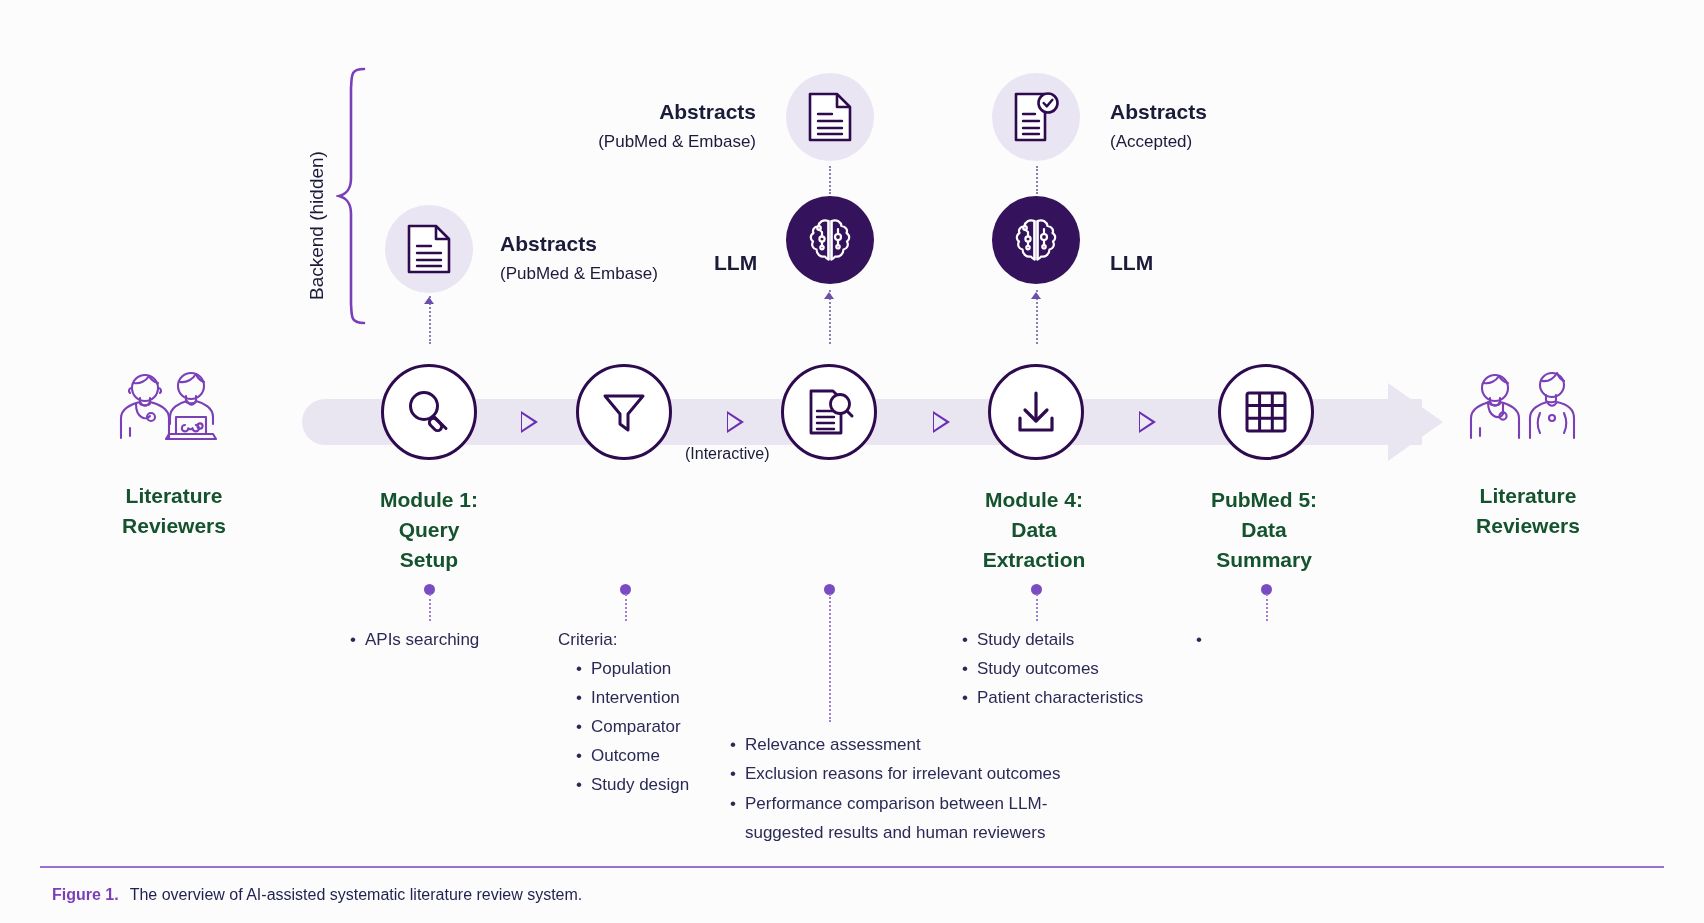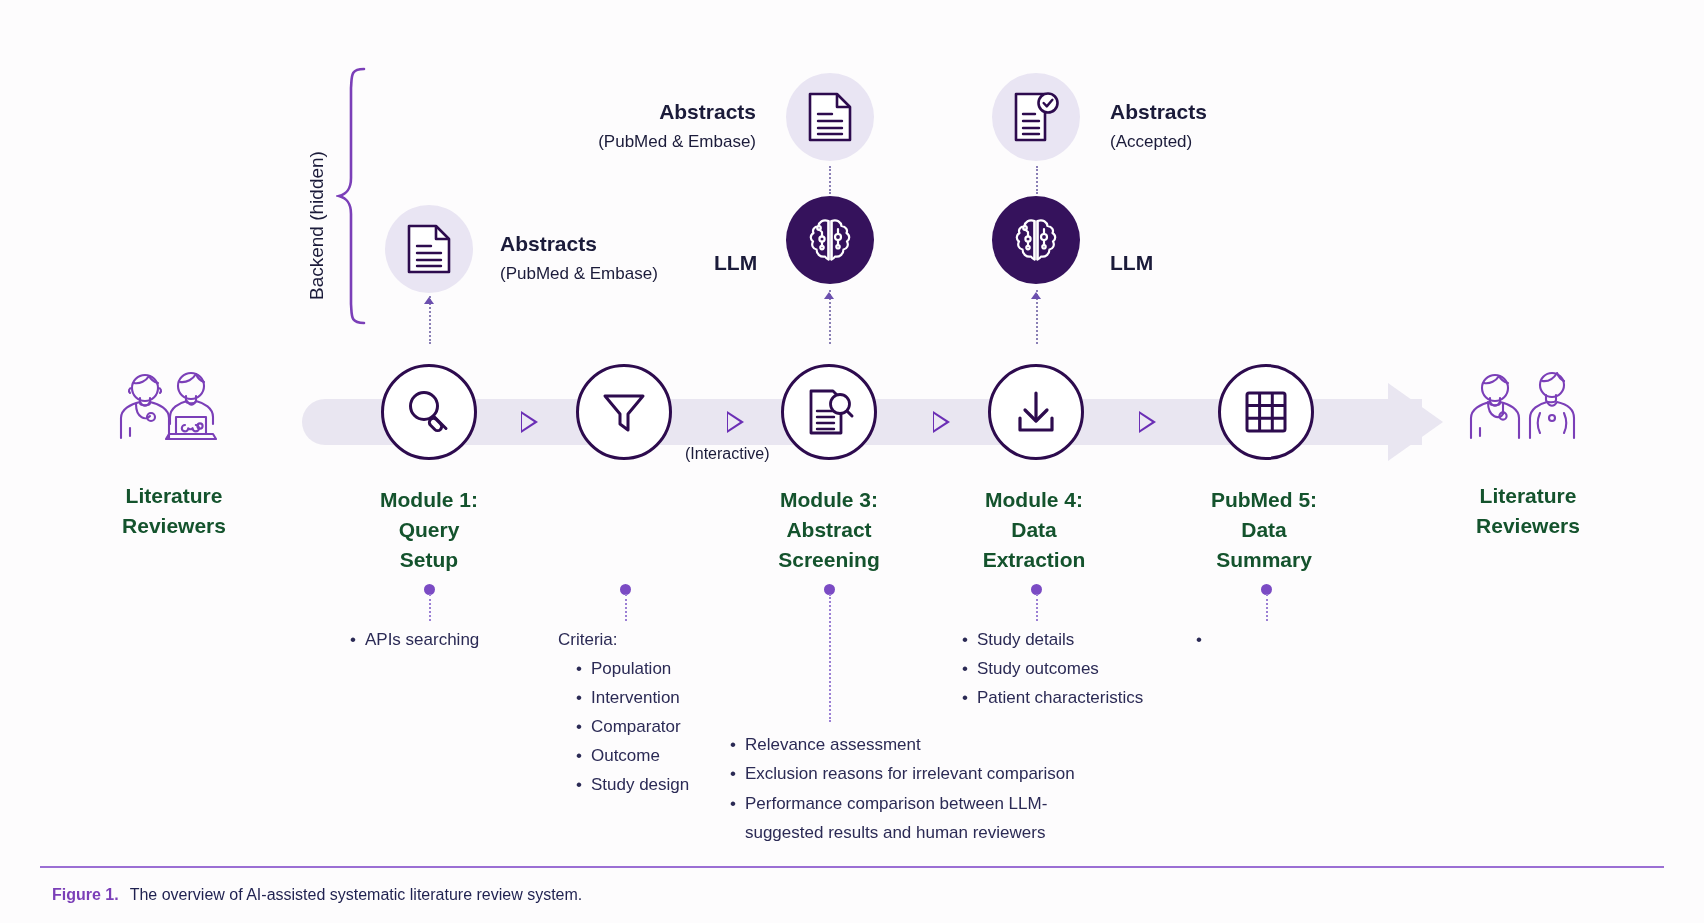--- a/index.html
+++ b/index.html
@@ -338,35 +338,30 @@
       <g stroke="#2d0b4e" stroke-width="2.4" stroke-linecap="round">
         <line x1="14" y1="25" x2="31" y2="25"></line>
         <line x1="14" y1="31" x2="31" y2="31"></line>
         <line x1="14" y1="37" x2="31" y2="37"></line>
         <line x1="14" y1="43" x2="31" y2="43"></line>
       </g>
       <circle cx="37" cy="18" r="9.5" fill="#fff" stroke="#2d0b4e" stroke-width="2.8"></circle>
       <path d="M44 25 L49 30" stroke="#2d0b4e" stroke-width="3" stroke-linecap="round"></path>
     </svg>
   </div>
-  <div class="abs ttl" style="left:737px;top:485px;width:184px;">
-    <div>Module 3:</div>
-    <div>Abstract</div>
-    <div>Screening</div>
-  </div>
   <div class="leader-dot" style="left:824px;top:584px;"></div>
   <div class="vdot-p" style="left:829px;top:594px;height:128px;"></div>
   <div class="abs bullets" style="left:730px;top:730px;width:400px;">
     <div class="b">
         <span class="dot">•</span>
         <span>Relevance assessment</span>
       </div>
     <div class="b">
         <span class="dot">•</span>
-        <span>Exclusion reasons for irrelevant comparison</span>
+        <span>Exclusion reasons for irrelevant outcomes</span>
       </div>
     <div class="b" style="margin-top:1px;">
         <span class="dot">•</span>
         <span style="display:inline-block;width:360px;">Performance comparison between LLM-suggested results and human reviewers</span>
       </div>
   </div>
 
   <div class="abs mod-circle" style="left:988px;top:364px;">
     <svg width="50" height="50" viewBox="0 0 50 50">
       <path d="M25 6 V33" stroke="#2d0b4e" stroke-width="3.2" stroke-linecap="round"></path>

